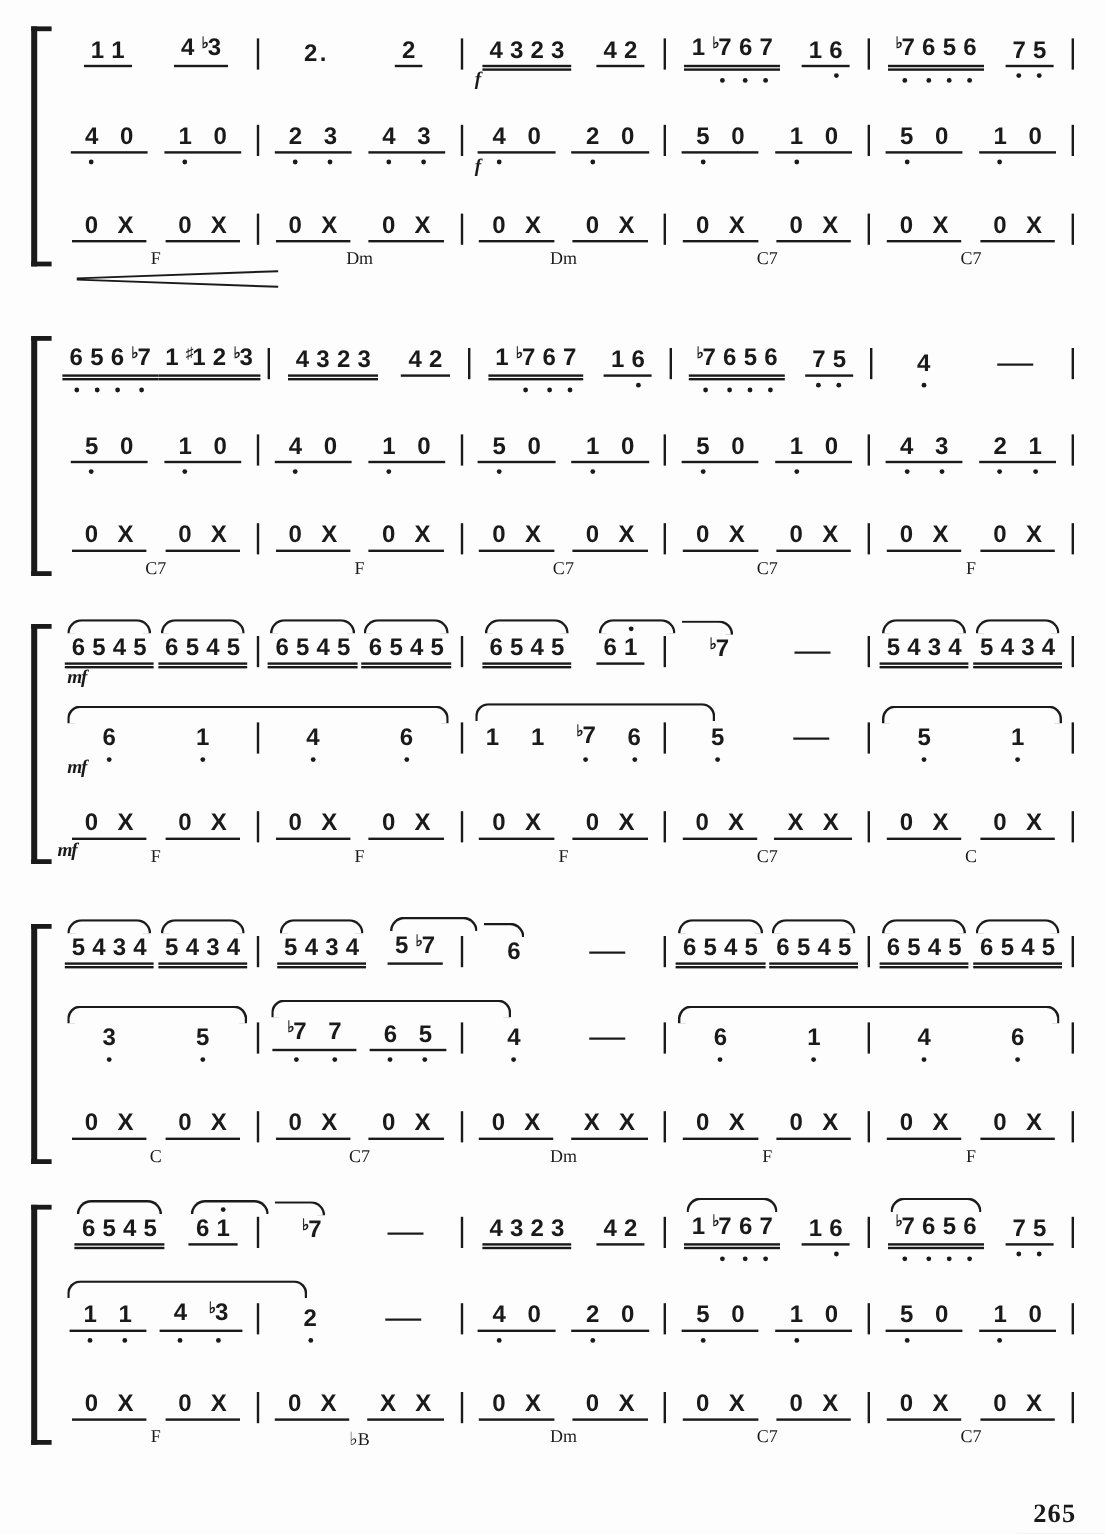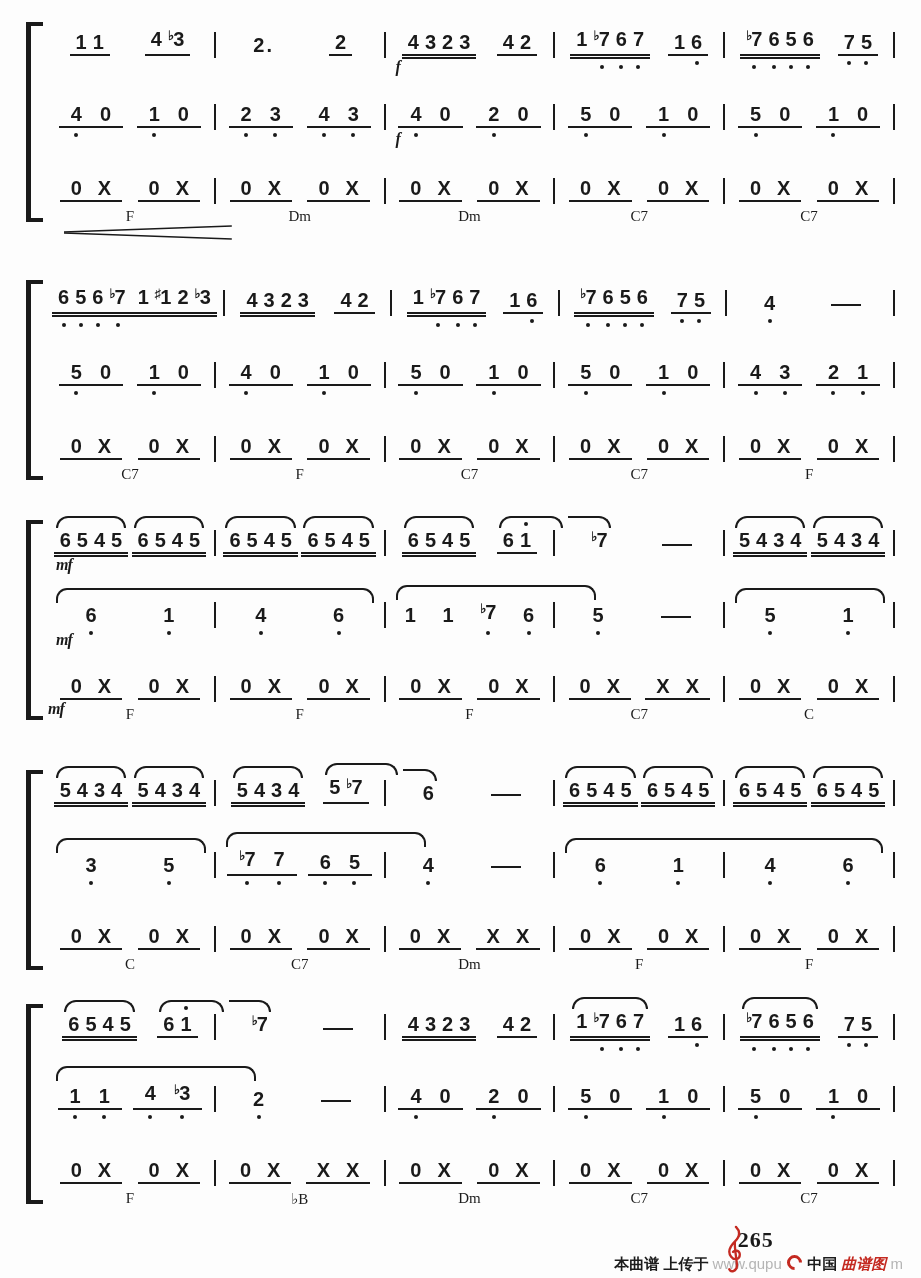--- a/index.html
+++ b/index.html
@@ -1022,28 +1022,14 @@
             </span>
             <span class="chord">C7</span>
           </div>
           <div class="barline"></div>
         </div>
       </div>
     </div>
 
   <div class="footer">
     <div class="pagenum">265</div>
-    <div class="upload">
-      <span class="clefwrap">
-        <svg width="24" height="50" viewBox="0 0 24 52">
-          <path d="M13 2 C18 7 17 12 12 17 C6 23 4 28 8 33 C11 37 17 36 17 31 C17 27 13 25 10 28 M12 17 C11 24 14 36 14 42 C14 48 8 50 6 46" fill="none" stroke="#c42a21" stroke-width="2.4" stroke-linecap="round"></path>
-        </svg>
-      </span>
-      <span class="blk">本曲谱</span>
-      <span class="blk">上传于</span>
-      <span class="gry">www.qupu</span>
-      <span class="logo-c"></span>
-      <span class="blk">中国</span>
-      <span class="redtxt">曲谱图</span>
-      <span class="gry">m</span>
-    </div>
   </div>
 </div>
 
 </body></html>

